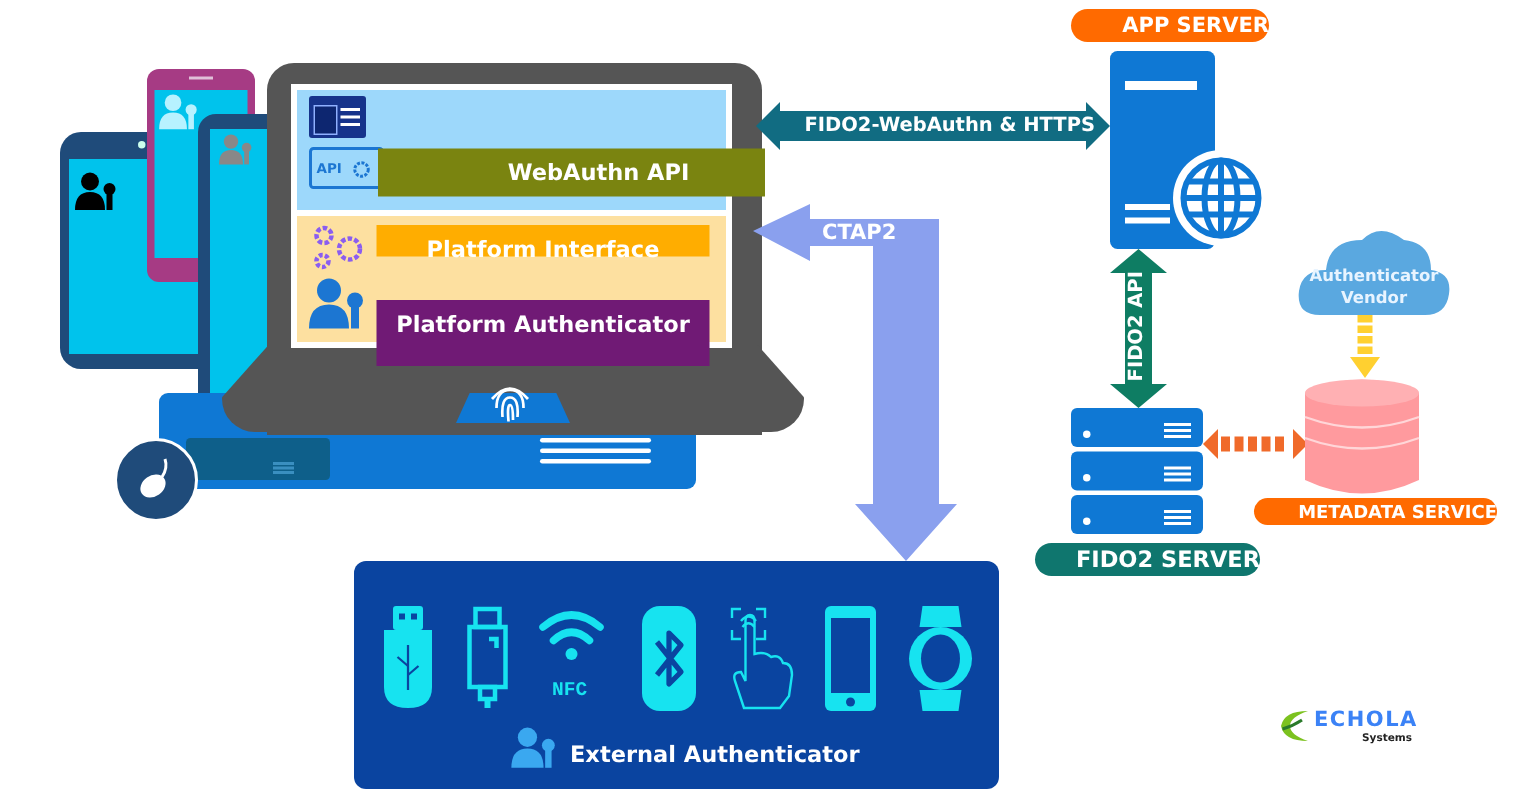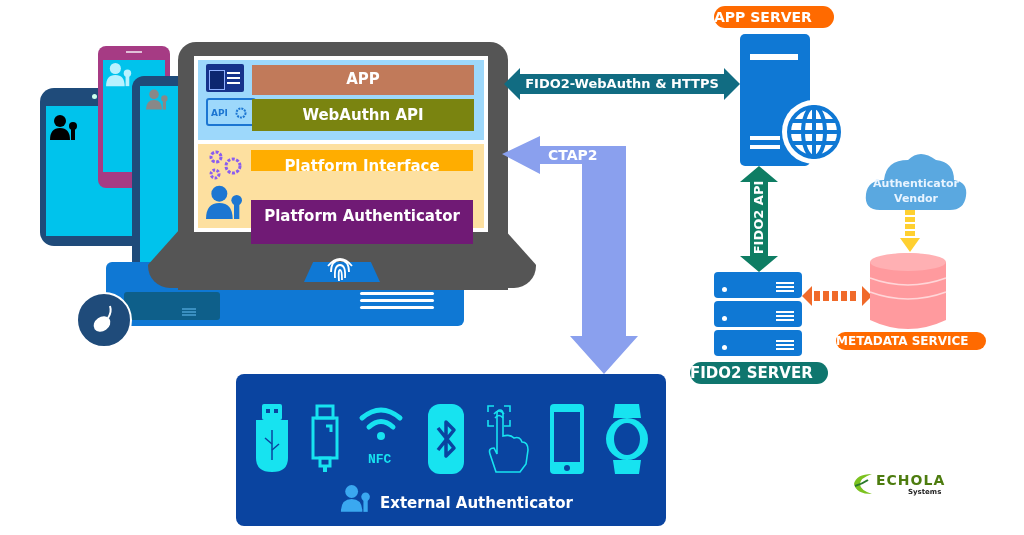--- a/index.html
+++ b/index.html
@@ -1,21 +1,21 @@
 <!DOCTYPE html>
 <html><head>
 <meta charset="utf-8">
 <style>
   html, body { margin: 0; padding: 0; background: #ffffff; }
   body { width: 1024px; height: 535px; position: relative; overflow: hidden;
          font-family: "DejaVu Sans", "Liberation Sans", sans-serif; }
   .abs { position: absolute; }
   .bold { font-weight: bold; }
   .pill { position: absolute; border-radius: 12px; color: #fff; font-weight: bold;
-          text-align: left; white-space: nowrap; }
+          text-align: right; white-space: nowrap; padding-left: 12px; }
   .layer { position: absolute; color: #fff; font-weight: bold; text-align: center;
            font-size: 15px; line-height: 28px; white-space: nowrap; }
   svg { position: absolute; overflow: visible; }
 </style>
 </head>
 <body>
 
 <div>
 
   <div class="abs" style="left:40px;top:88px;width:130px;height:158px;background:#1f4b7a;border-radius:14px;">
@@ -102,30 +102,29 @@
     </g>
   </svg>
 
   <svg style="left:12px;top:128px" width="40" height="38" viewBox="0 0 30 28">
     <circle cx="10" cy="7" r="6" fill="#1c76d2"></circle>
     <path d="M0 26 Q0 14 10 14 Q20 14 20 26 Z" fill="#1c76d2"></path>
     <circle cx="23" cy="12" r="4" fill="#1c76d2"></circle>
       <rect x="21" y="14" width="4" height="12" fill="#1c76d2"></rect>
   </svg>
 
-  <div class="layer" style="left:58px;top:9px;width:222px;height:30px;background:#c17a5a;">APP</div>
-  <div class="layer" style="left:58px;top:43px;width:222px;height:32px;line-height:32px;background:#7a8410;">WebAuthn API</div>
+  <div class="layer" style="left:58px;top:43px;width:222px;height:32px;line-height:32px;background:#7a8410;padding-left:36px;">WebAuthn API</div>
   <div class="layer" style="left:57px;top:94px;width:222px;height:21px;line-height:32px;background:#ffad00;">Platform Interface</div>
   <div class="layer" style="left:57px;top:144px;width:222px;height:44px;line-height:32px;background:#701a75;">Platform Authenticator</div>
 </div>
 
 <svg style="left:504px;top:66px" width="236" height="36" viewBox="0 0 236 36">
   <polygon points="0,18 16,2 16,8 220,8 220,2 236,18 220,34 220,28 16,28 16,34" fill="#116c82"></polygon>
 </svg>
-<div class="abs bold" style="left:514px;top:76px;width:216px;text-align:center;color:#fff;font-size:13px;white-space:nowrap;">FIDO2-WebAuthn &amp; HTTPS</div>
+<div class="abs bold" style="left:514px;top:76px;width:216px;text-align:right;color:#fff;font-size:13px;white-space:nowrap;">FIDO2-WebAuthn &amp; HTTPS</div>
 
 <svg style="left:502px;top:136px" width="128" height="238" viewBox="0 0 128 238">
   <polygon points="0,18 38,0 38,10 124,10 124,200 136,200 102,238 68,200 80,200 80,28 38,28 38,38" fill="#8aa0ee"></polygon>
 </svg>
 <div class="abs bold" style="left:548px;top:147px;color:#fff;font-size:14px;">CTAP2</div>
 
 <div class="pill" style="left:714px;top:6px;width:120px;height:22px;line-height:22px;font-size:14px;background:#ff6a00;">APP SERVER</div>
 <div class="abs" style="left:740px;top:34px;width:70px;height:132px;background:#0f78d4;border-radius:5px;">
   <div class="abs" style="left:10px;top:20px;width:48px;height:6px;background:#fff;"></div>
   <div class="abs" style="left:10px;top:102px;width:30px;height:4px;background:#fff;box-shadow:0 9px 0 #fff;"></div>
@@ -255,15 +254,15 @@
   <circle cx="23" cy="12" r="4" fill="#3aa8f0"></circle>
     <rect x="21" y="14" width="4" height="12" fill="#3aa8f0"></rect>
 </svg>
 <div class="abs bold" style="left:380px;top:494px;color:#fff;font-size:15px;white-space:nowrap;">External Authenticator</div>
 
 <div class="abs" style="left:852px;top:472px;width:110px;height:28px;">
   <svg style="left:0;top:0" width="22" height="24" viewBox="0 0 22 24">
     <path d="M20 2 Q4 2 2 12 Q4 22 20 22 Q8 18 8 12 Q8 6 20 2 Z" fill="#7cc21f"></path>
     <path d="M3 14 Q10 12 16 8" stroke="#2a7a2a" stroke-width="2" fill="none"></path>
   </svg>
-  <div class="abs bold" style="left:24px;top:0;color:#4d7c0f;font-size:14px;letter-spacing:1px;">ECHOLA</div>
+  <div class="abs bold" style="left:24px;top:0;color:#3b82f6;font-size:14px;letter-spacing:1px;">ECHOLA</div>
   <div class="abs bold" style="left:56px;top:16px;color:#222;font-size:7px;">Systems</div>
 </div>
 
 </body></html>

